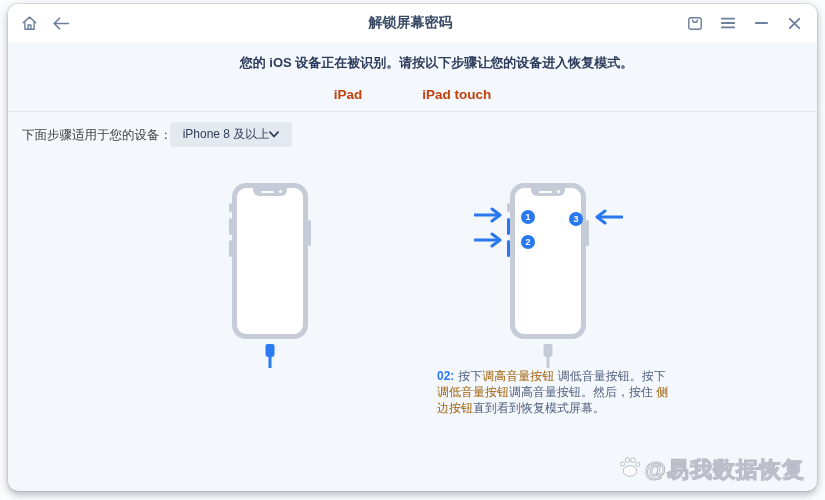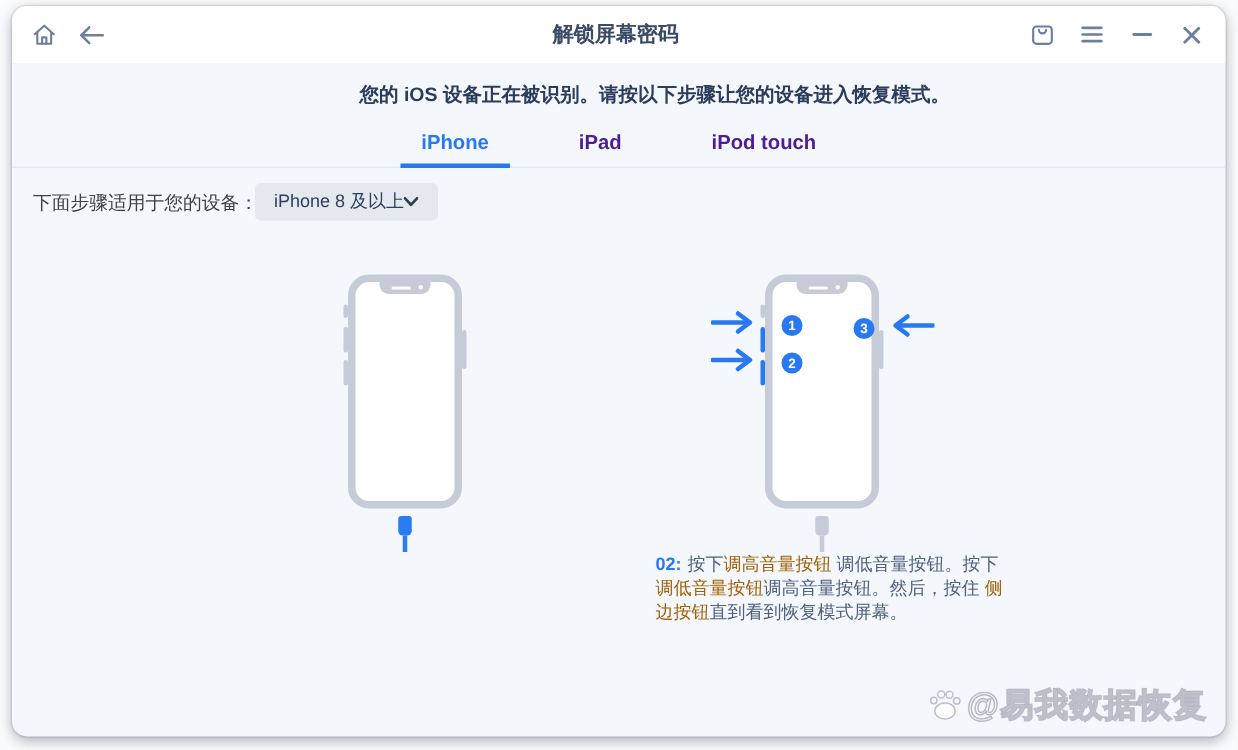--- a/index.html
+++ b/index.html
@@ -37,21 +37,21 @@
     position:absolute; top:12px; left:0; right:0; text-align:center;
     font-size:13px; font-weight:bold; color:#2c3c5c;padding-left:48px;
   }
   .tabs-row {
     position:absolute; top:40px; left:0; right:0; height:30px;
     border-bottom:1px solid #e2e8f1;
     display:flex; justify-content:center; gap:32px;
   }
   .tab {
     padding:0 14px; height:30px; line-height:26px;
-    font-size:13.5px; font-weight:600; color:#4c1d95; cursor:pointer;
+    font-size:13.5px; font-weight:600; color:#c2410c; cursor:pointer;
   }
   .tab.active { color:#2878f0; border-bottom:3px solid #2878f0; }
   
   .selector-label {
     position:absolute; left:14px; top:85px;
     font-size:12.5px; color:#404040;
   }
   .model-select {
     position:absolute; left:162px; top:80px; width:122px; height:25px;
     background:#e4e8ef; border-radius:4px;
@@ -91,21 +91,21 @@
   }
   
   .step { position:absolute; font-size:12px; line-height:16px; color:#51617e; }
   .step .num { color:#2878f0; font-weight:bold; margin-right:4px; }
   .step .hl { color:#a16207; }
   .step1 { left:181px; top:330px; white-space:nowrap; }
   .step2 { left:429px; top:326px; width:232px; }
   
   .watermark {
     position:absolute; right:12px; bottom:6px;
-    display:flex; align-items:center; gap:3px;
+    display:flex; align-items:flex-start; gap:3px;
     opacity:.9; pointer-events:none;
   }
   .watermark .wm-text {
     font-size:22px; font-weight:bold; color:rgba(255,255,255,.95);
     -webkit-text-stroke:1px rgba(125,132,150,.55);
     text-shadow:0 0 1px rgba(125,132,150,.4);
     letter-spacing:1px;
   }
 </style>
 </head>
@@ -156,23 +156,22 @@
         </svg>
       </div>
     </div>
   </div>
 
   <div class="content">
 
     <div class="statement">您的 iOS 设备正在被识别。请按以下步骤让您的设备进入恢复模式。</div>
 
     <div class="tabs-row">
-      <div class="tab active">iPhone</div>
       <div class="tab">iPad</div>
-      <div class="tab">iPod touch</div>
+      <div class="tab">iPad touch</div>
     </div>
 
     <div class="selector-label">下面步骤适用于您的设备：</div>
     <div class="model-select">
       <span>iPhone 8 及以上</span>
       <span style="display:flex;">
         <svg width="10" height="7" viewBox="0 0 10 7" fill="none" stroke="#2f3e58" stroke-width="1.8" stroke-linecap="round" stroke-linejoin="round">
             <path d="M1 1.2 L5 5.5 L9 1.2"></path>
           </svg>
       </span>

